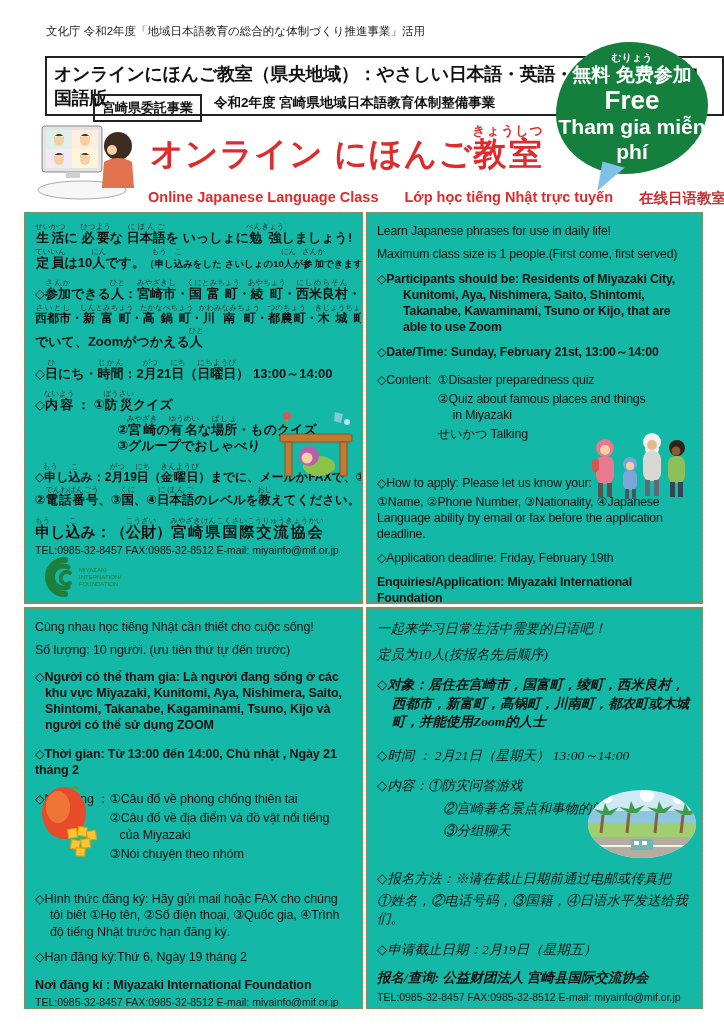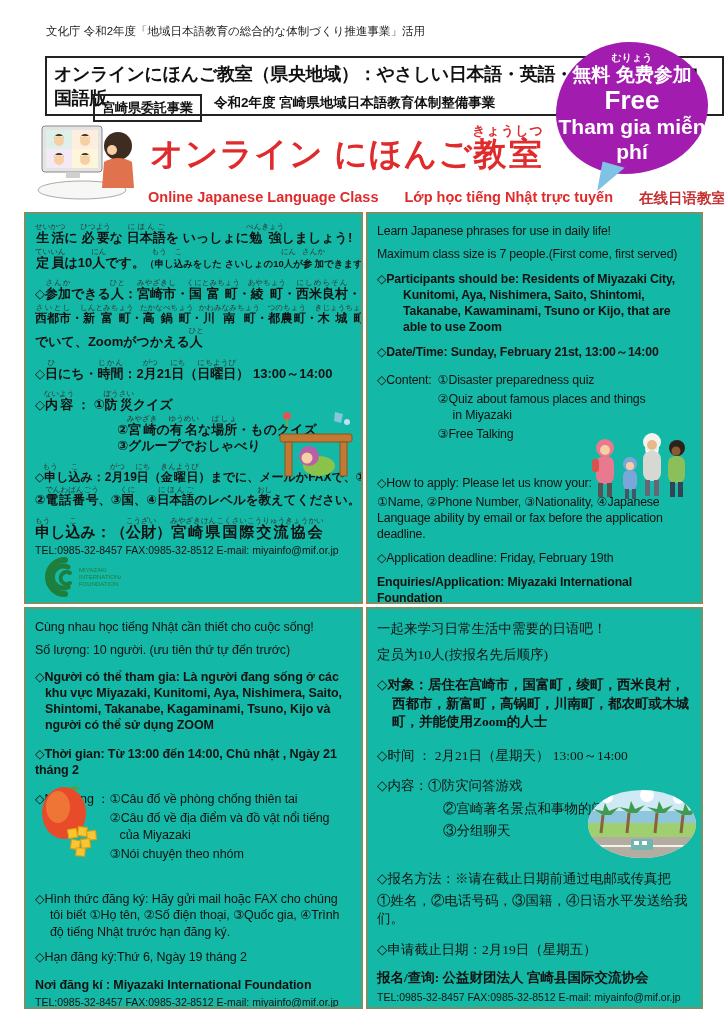--- a/index.html
+++ b/index.html
@@ -5,21 +5,21 @@
   html,body{margin:0;padding:0;background:#fff;}
   .page{position:relative;width:724px;height:1024px;background:#fff;overflow:hidden;
         font-family:"Liberation Sans","DejaVu Sans",sans-serif;color:#111;}
   
   .hdr-note{position:absolute;left:46px;top:24px;font-size:11.5px;color:#222;}
   .hdr-box1{position:absolute;left:45px;top:56px;border:2px solid #222;padding:4px 7px;
             font-weight:bold;font-size:18px;letter-spacing:-.3px;}
   .hdr-row2{position:absolute;left:45px;top:94px;display:flex;align-items:flex-start;gap:12px;padding-left:48px;}
   .hdr-box2{border:2px solid #222;padding:3px 7px;font-weight:bold;font-size:13px;}
   .hdr-box2-text{font-weight:bold;font-size:13.5px;}
-  .bubble{position:absolute;left:556px;top:42px;width:152px;height:132px;background:#a21caf;
+  .bubble{position:absolute;left:556px;top:42px;width:152px;height:132px;background:#15803d;
           border-radius:48% 52% 55% 45% / 55% 48% 52% 45%;color:#fff;text-align:center;
           display:flex;flex-direction:column;justify-content:center;line-height:1.15;}
   .bubble .furi{font-size:10px;font-weight:bold;}
   .bubble .l1{font-size:19px;font-weight:bold;}
   .bubble .l2{font-size:26px;font-weight:bold;}
   .bubble .l3{font-size:21px;font-weight:bold;}
   .bubble-tail{position:absolute;left:598px;top:164px;width:0;height:0;
                border-top:30px solid #7fc2e6;border-left:3px solid transparent;
                border-right:20px solid transparent;transform:rotate(16deg);}
   .title{position:absolute;left:150px;top:124px;font-size:33px;font-weight:bold;
@@ -50,21 +50,21 @@
   .b{font-weight:bold;}
   .hang26{padding-left:26px;text-indent:-26px;}
   .hang15{padding-left:15px;text-indent:-15px;}
   .hang10{padding-left:10px;text-indent:-10px;}
   .row{display:flex;}
   .lbl{flex:0 0 auto;margin-right:6px;}
   
   .vi-line{font-size:12.5px;line-height:1.3;margin:3px 0;letter-spacing:-.1px;}
   
   .zh-line{font-family:"Liberation Serif","DejaVu Serif",serif;font-size:13.5px;
-           line-height:1.35;margin:4px 0;}
+           line-height:1.35;margin:4px 0;font-style:italic;}
   .zh-indent{margin-left:66px;}
   
   .illus{position:absolute;}
   .illus-quake{right:6px;top:194px;}
   .mif-logo{right:4px;top:330px;}
   .illus-family{right:12px;top:214px;}
   .illus-mango{left:14px;top:176px;}
   .illus-palm{right:4px;top:180px;}
 </style>
 </head>
@@ -152,29 +152,29 @@
       <path d="M33 11 A11 11 0 1 0 33 31" fill="none" stroke="#1e7f3c" stroke-width="5" stroke-linecap="round"></path>
       <path d="M35 17 A6 6 0 1 0 35 27" fill="none" stroke="#1e7f3c" stroke-width="4" stroke-linecap="round"></path>
       <text x="44" y="16" font-size="6" fill="#1e7f3c">MIYAZAKI</text>
       <text x="44" y="23" font-size="6" fill="#1e7f3c">INTERNATIONAL</text>
       <text x="44" y="30" font-size="6" fill="#1e7f3c">FOUNDATION</text>
     </svg>
   </div>
 
   <div class="q" id="q-en">
     <div class="en-line">Learn Japanese phrases for use in daily life!</div>
-    <div class="en-line" style="margin-top:7px">Maximum class size is 7 people.(First come, first served)</div>
+    <div class="en-line" style="margin-top:7px">Maximum class size is 1 people.(First come, first served)</div>
     <div class="en-line b hang26" style="margin-top:9px">◇Participants should be: Residents of Miyazaki City, Kunitomi, Aya, Nishimera, Saito, Shintomi, Takanabe, Kawaminami, Tsuno or Kijo, that are able to use Zoom</div>
     <div class="en-line b" style="margin-top:9px">◇Date/Time: Sunday, February 21st, 13:00～14:00</div>
     <div class="row" style="margin-top:9px">
       <div class="en-line lbl">◇Content:</div>
       <div style="max-width:215px">
         <div class="en-line hang15">①Disaster preparedness quiz</div>
         <div class="en-line hang15">②Quiz about  famous places and things in Miyazaki</div>
-        <div class="en-line hang15">③Free Talking</div>
+        <div class="en-line hang15">せいかつ Talking</div>
       </div>
     </div>
     <div class="en-line" style="margin-top:30px">◇How to apply: Please let us know your:</div>
     <div class="en-line">①Name, ②Phone Number, ③Nationality, ④Japanese Language ability by email or fax before the application deadline.</div>
     <div class="en-line" style="margin-top:8px">◇Application deadline: Friday, February 19th</div>
     <div class="en-line b" style="margin-top:8px">Enquiries/Application: Miyazaki International Foundation</div>
 
     <svg class="illus illus-family" width="100" height="74" viewBox="0 0 100 74">
       <circle cx="16" cy="20" r="9" fill="#e8798f"></circle>
         <circle cx="16" cy="22" r="5" fill="#f6cfa3"></circle>

